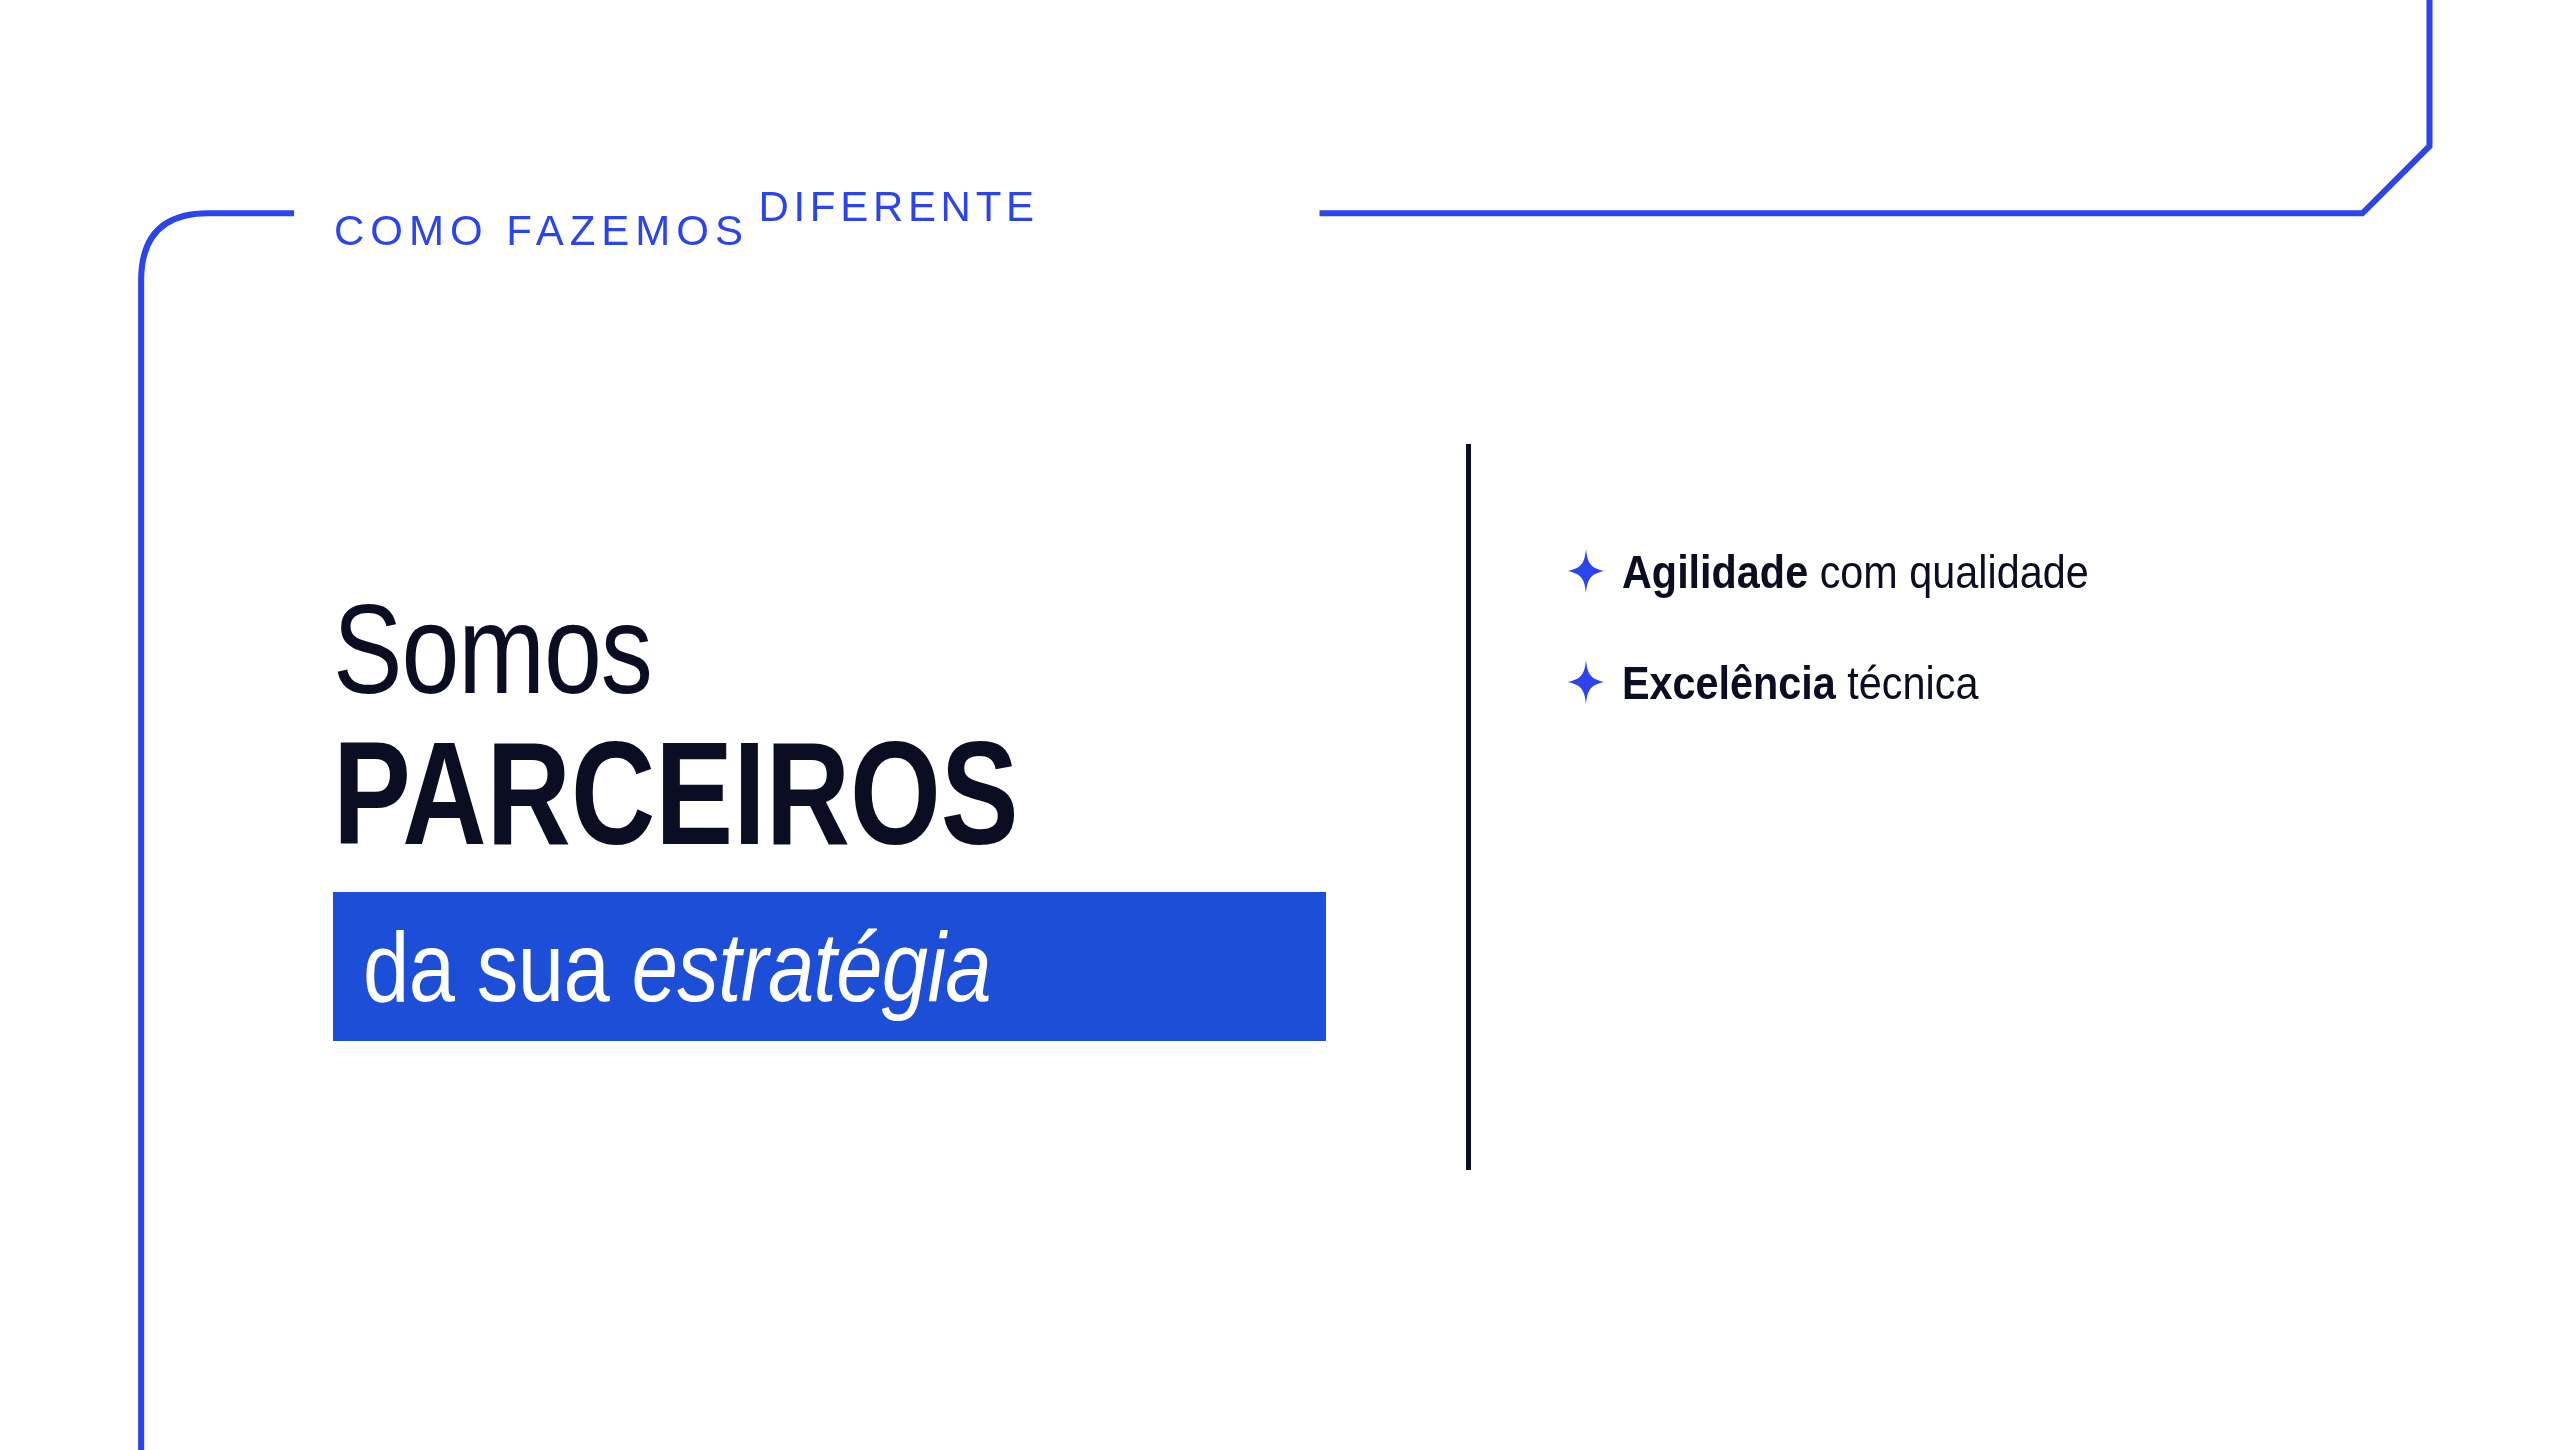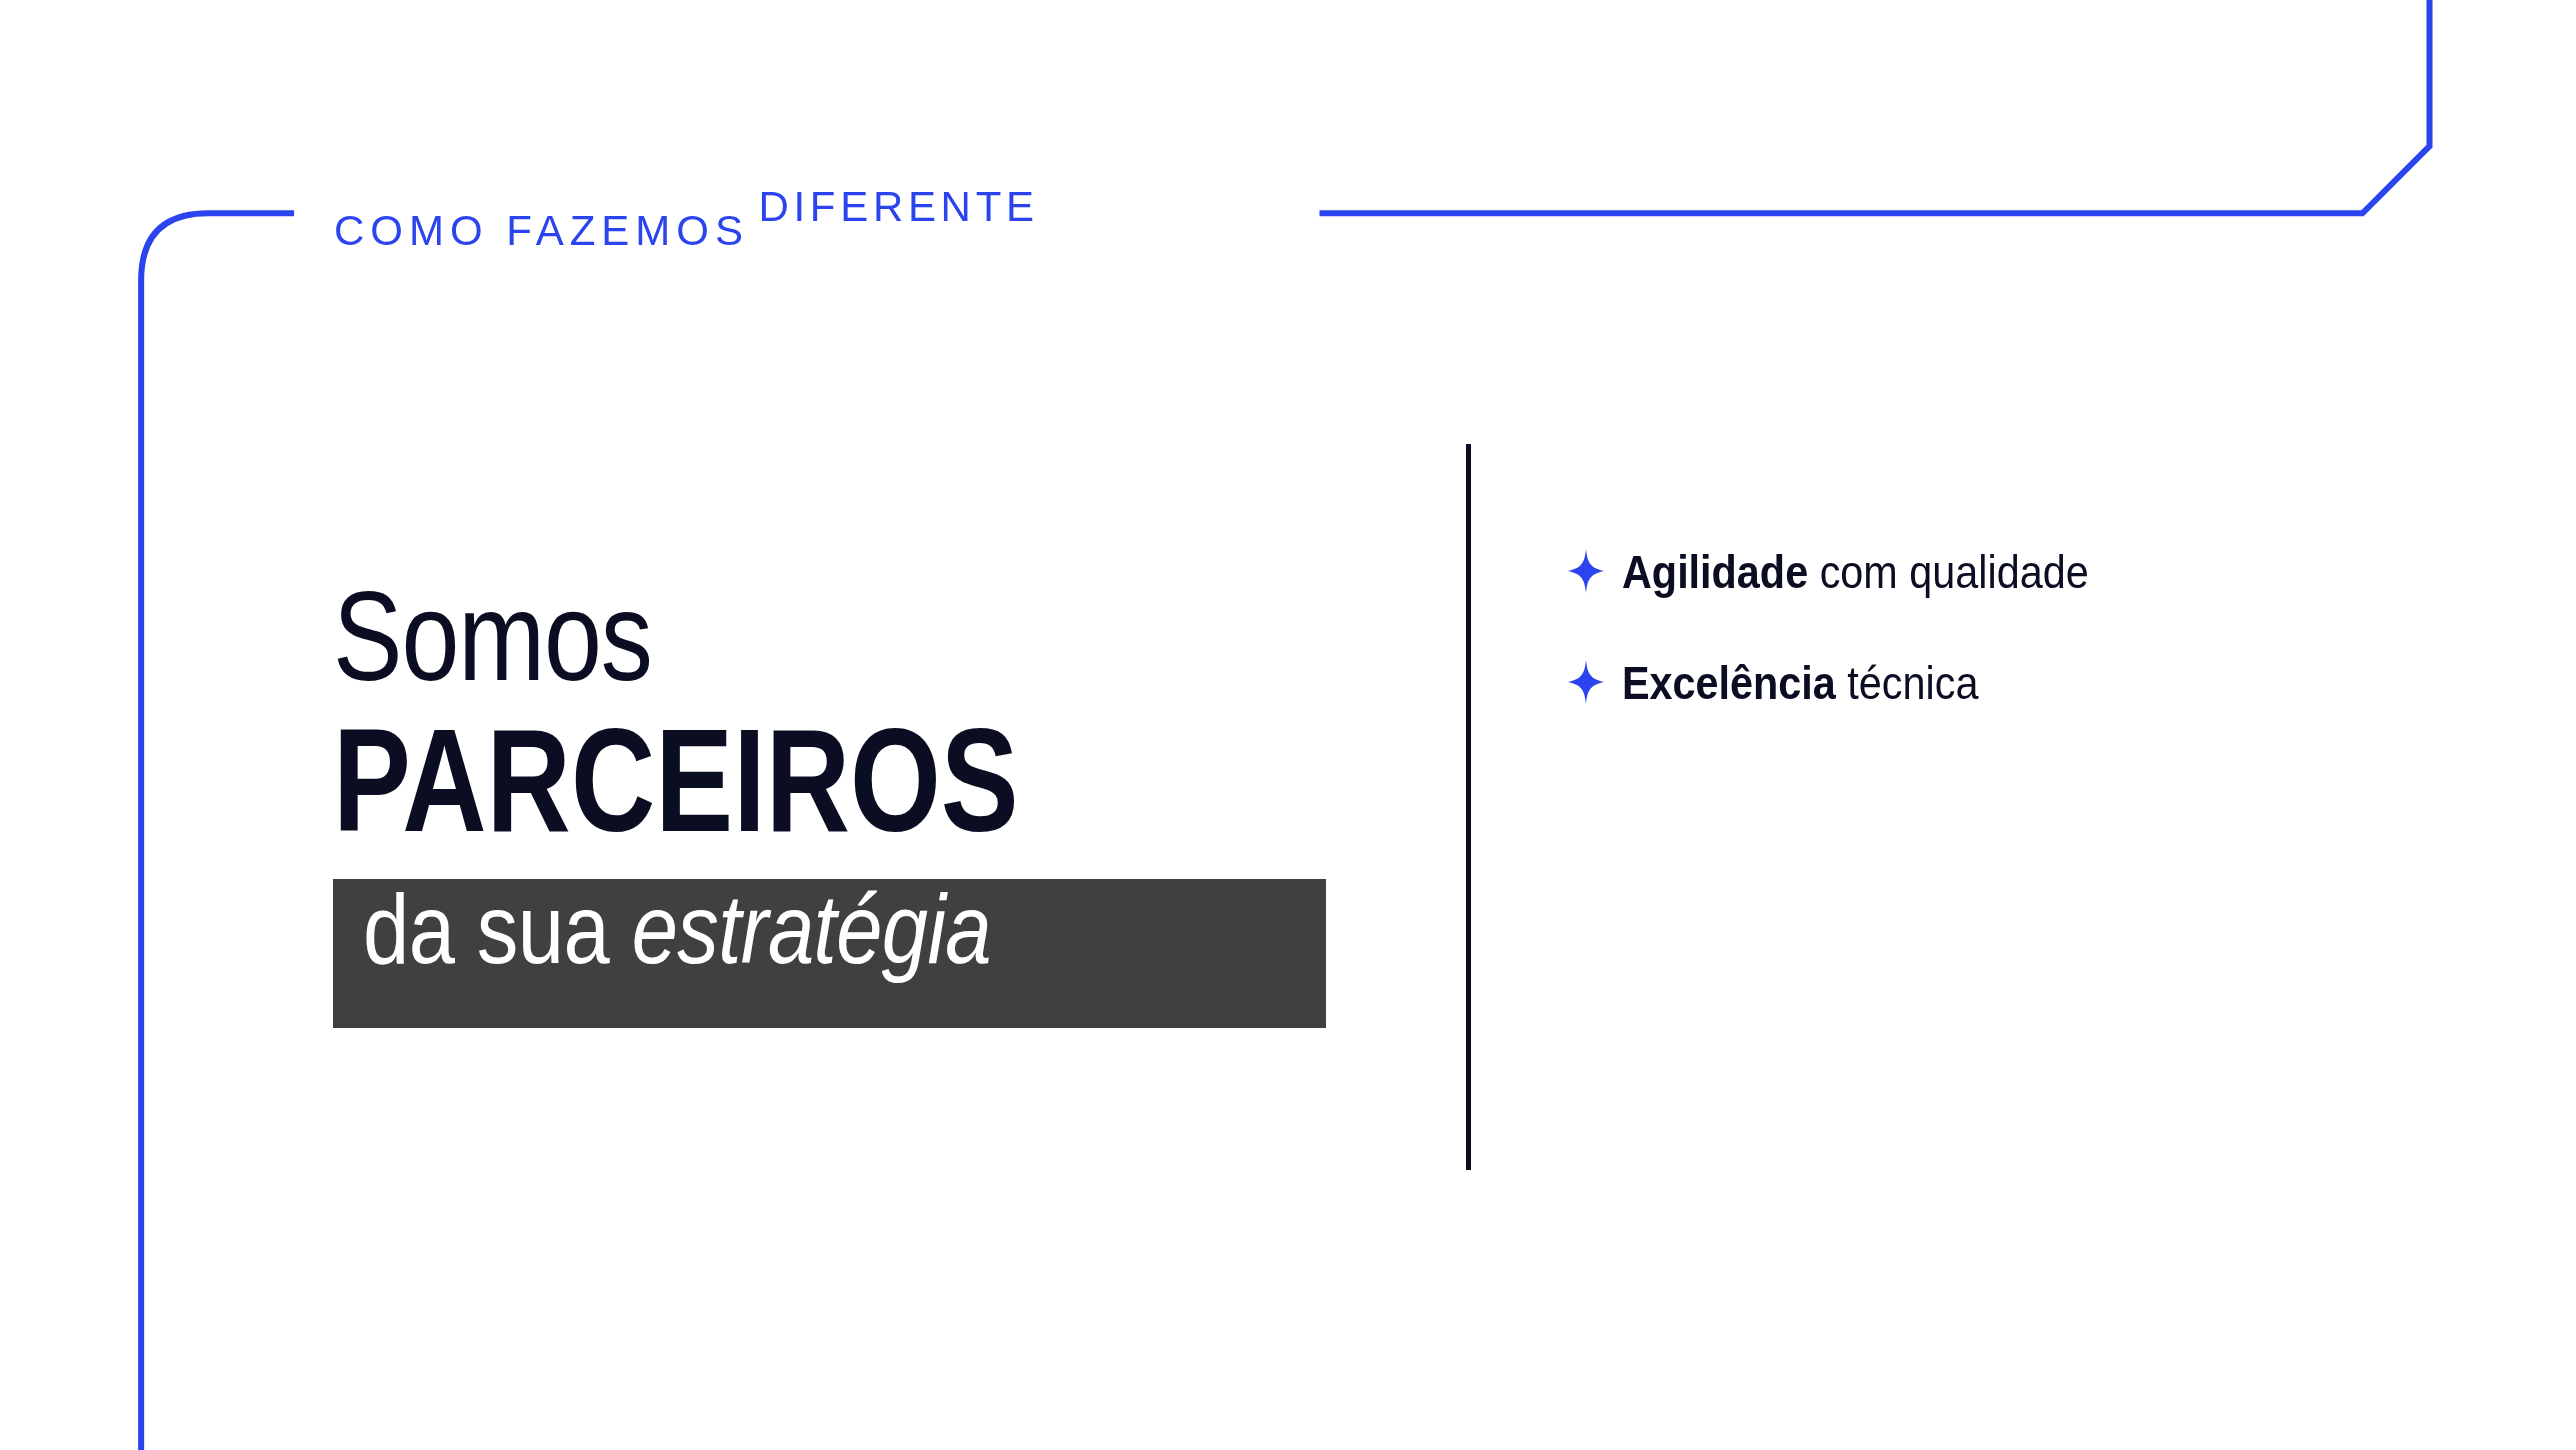--- a/index.html
+++ b/index.html
@@ -49,21 +49,21 @@
   .kicker .k-bold {
     font-weight: 400;
     letter-spacing: 4.7px;
     margin-left: 9.4px;
   }
 
   
   .headline {
     position: absolute;
     left: 333px;
-    top: 573px;
+    top: 586px;
     width: 1073px;
   }
   .line-somos {
     font-size: 127px;
     font-weight: 300;
     color: #0b0d23;
     line-height: 1.0;
     letter-spacing: -1.3px;
     transform: scaleX(0.82);
     transform-origin: left center;
@@ -75,24 +75,25 @@
     color: #0b0d23;
     line-height: 1.06;
     letter-spacing: 0px;
     margin-top: 4px;
     transform: scaleX(0.80);
     transform-origin: left center;
     white-space: nowrap;
   }
   .hl-box {
     margin-top: 20px;
-    background: #404040;
+    background: #1d4ed8;
     width: 993px;
     height: 149px;
     display: flex;
+    align-items: center;
     padding-left: 29.5px;
     box-sizing: border-box;
   }
   .hl-text {
     color: #ffffff;
     font-size: 99px;
     font-weight: 300;
     line-height: 1;
     letter-spacing: -0.7px;
     transform: scaleX(0.84);

